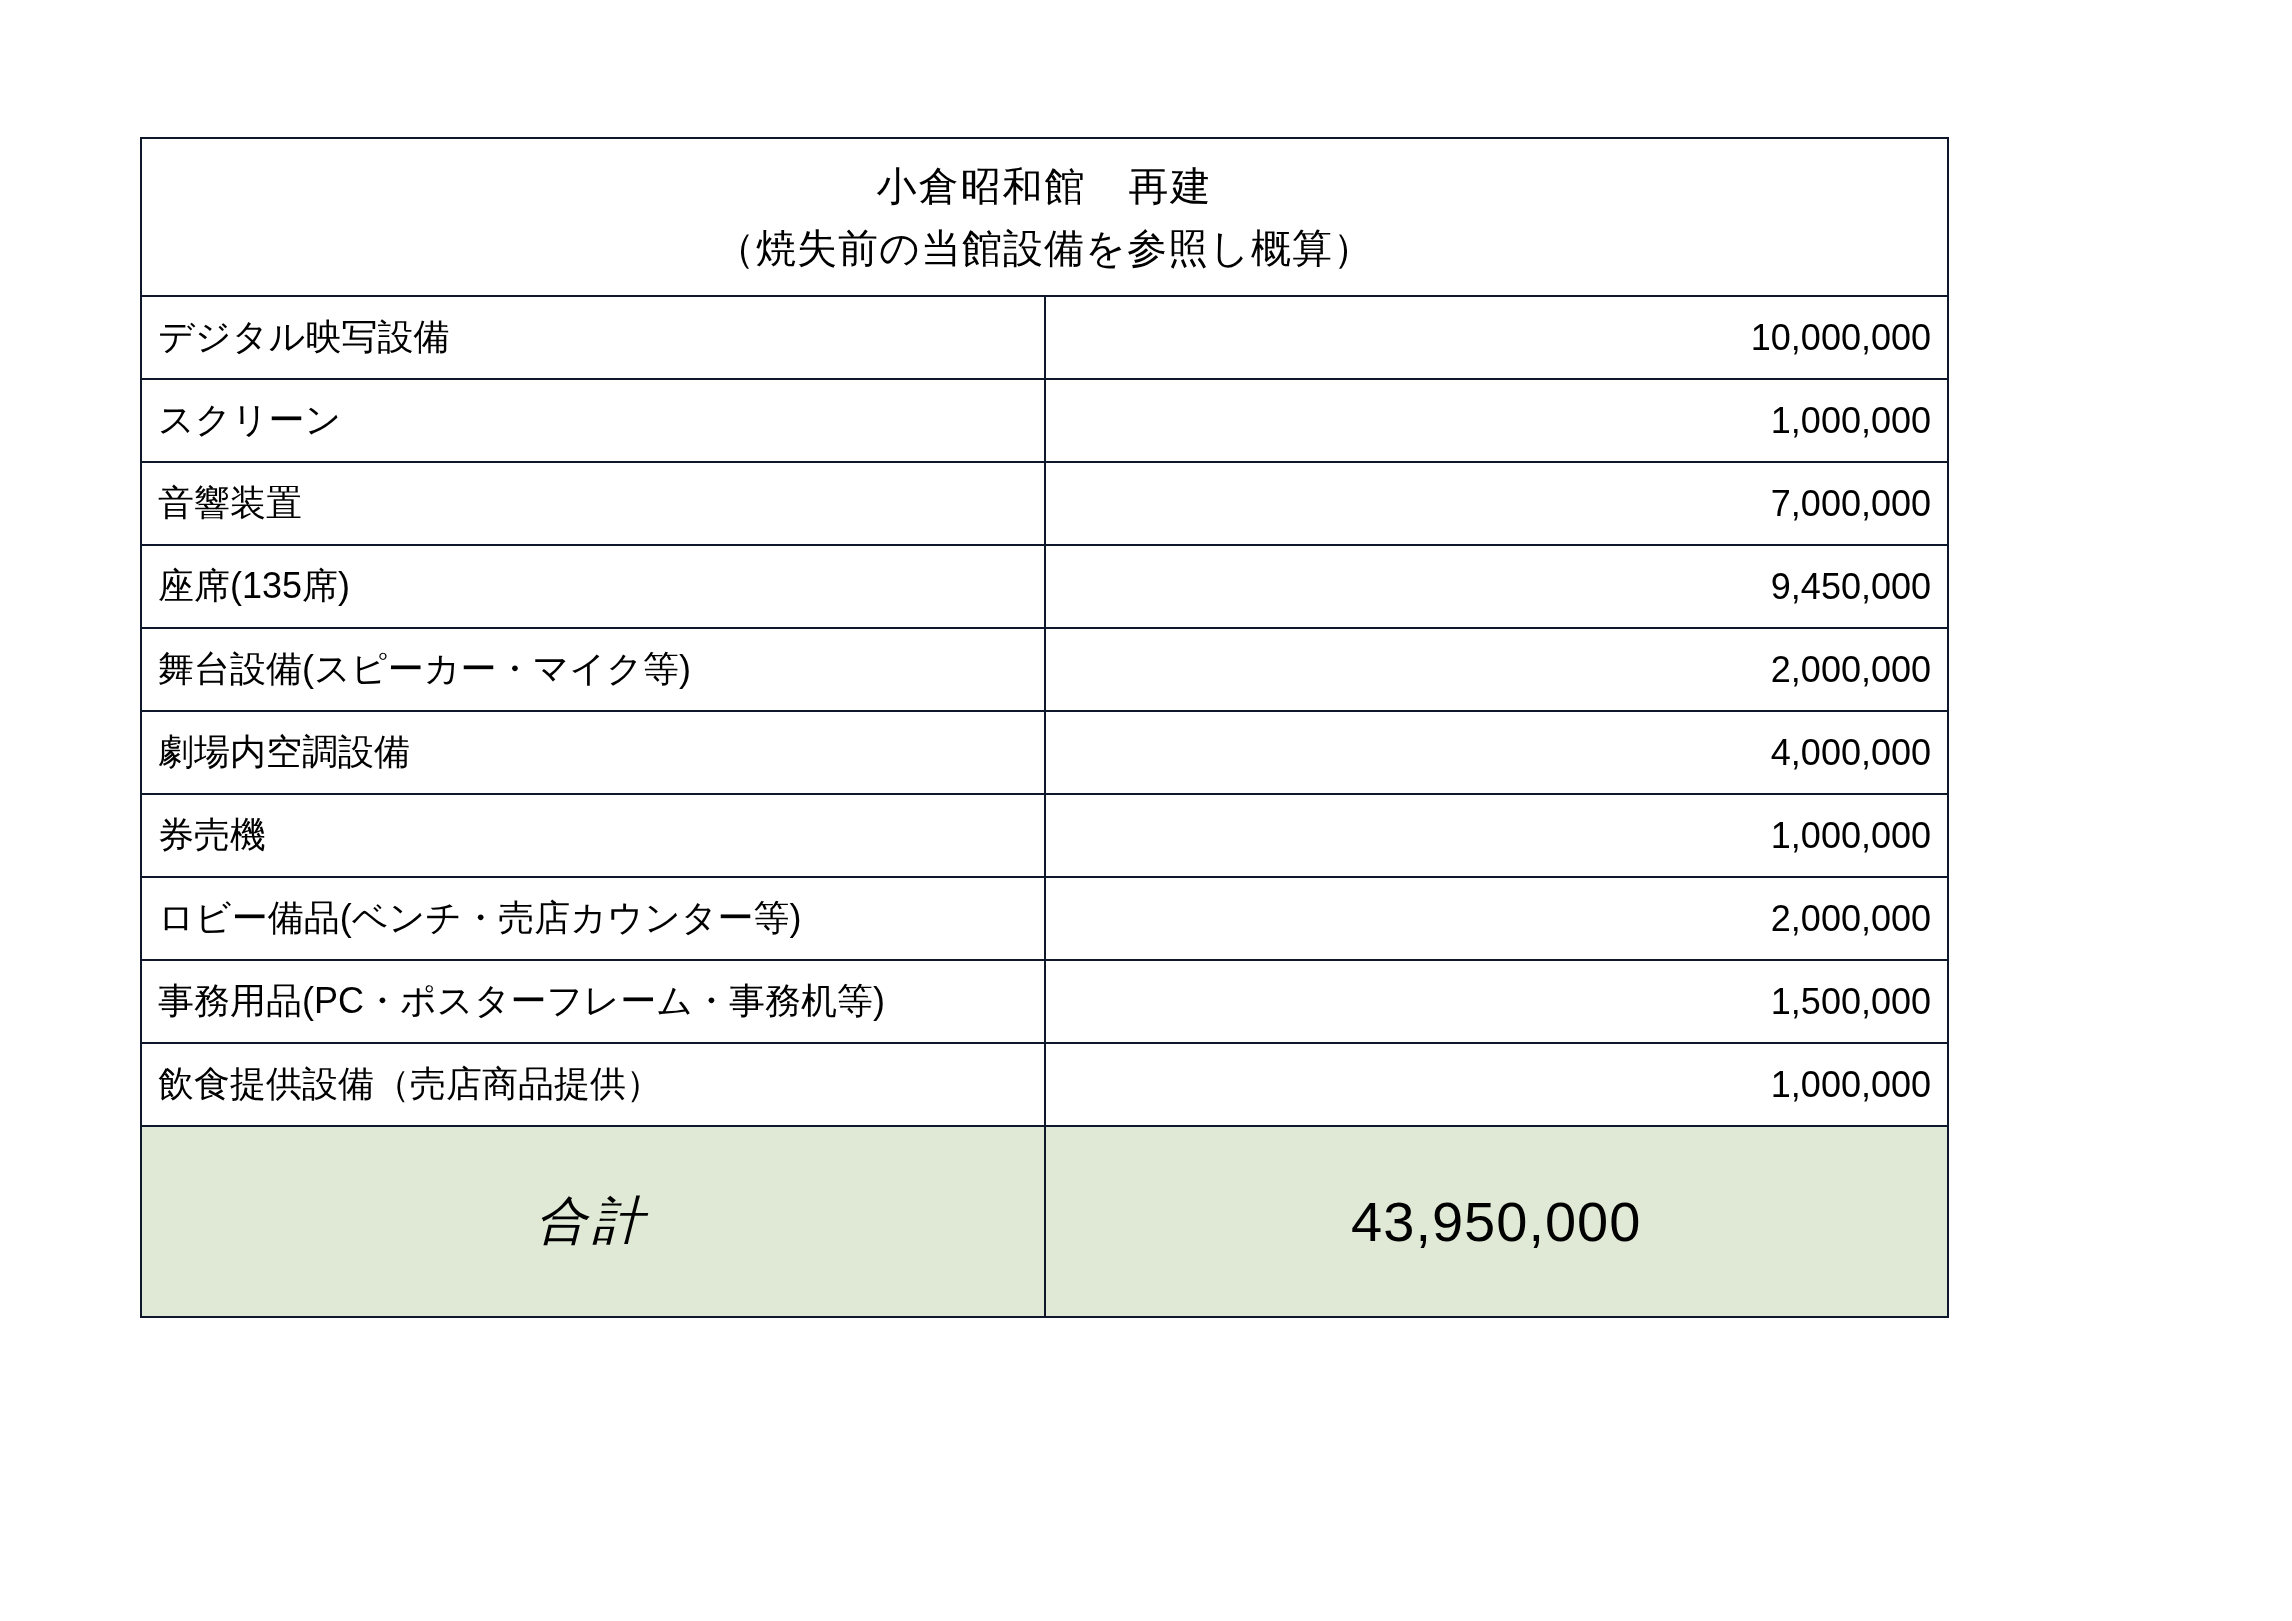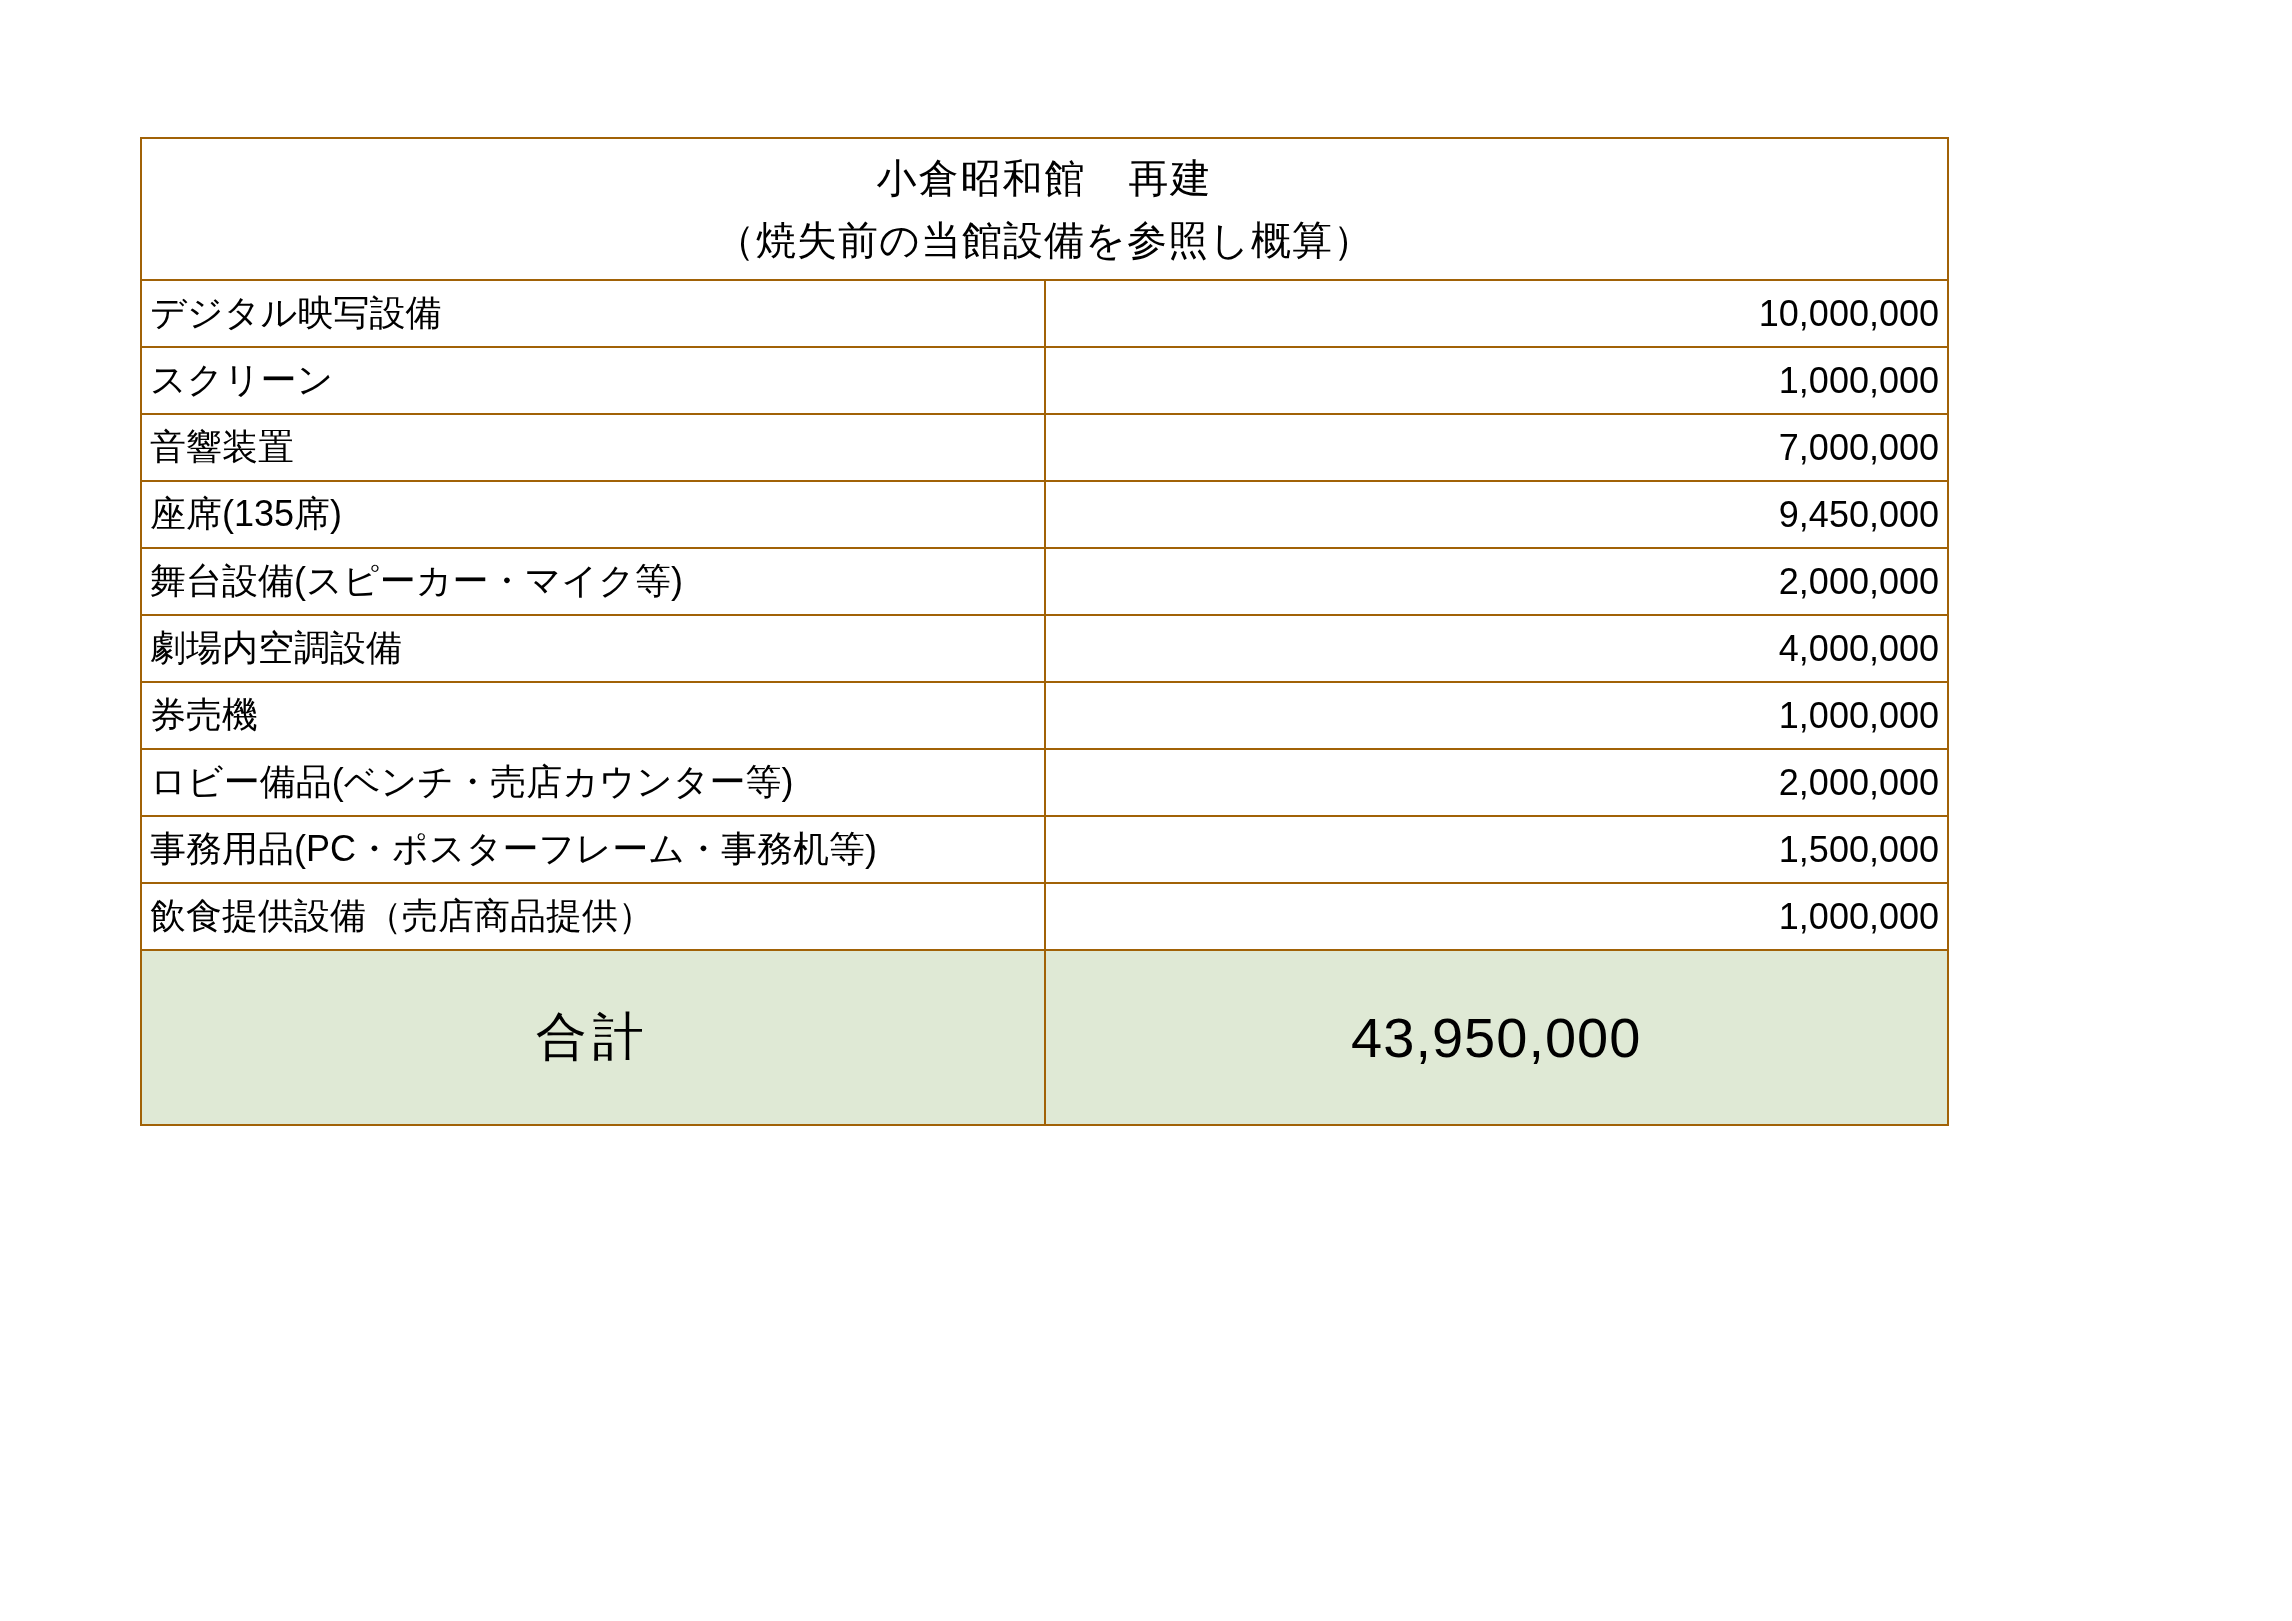--- a/index.html
+++ b/index.html
@@ -25,22 +25,22 @@
   .budget-table {
     position: absolute;
     left: 140px;
     top: 137px;
     width: 1809px;
     border-collapse: collapse;
     table-layout: fixed;
   }
 
   .budget-table td {
-    border: 2px solid #a16207;
-    padding: 8px;
+    border: 2px solid #0f172a;
+    padding: 16px;
     vertical-align: middle;
   }
 
   
   .title-cell {
     text-align: center;
     padding: 13.7px 0 17.6px 0;
     line-height: 1.55;
   }
   .title-main {
@@ -73,20 +73,21 @@
   
   .total-row td {
     background: #dfe9d5;
     height: 157px;
   }
   .total-label {
     text-align: center;
     font-size: 51px;
     letter-spacing: 5.9px;
     padding: 0 0 5.9px 0;
+    font-style: italic;
   }
   .total-value {
     text-align: center;
     font-size: 56px;
     letter-spacing: 1px;
     padding: 0 0 5.9px 0;
     margin-top: 11px;
   }
 </style>
 </head>

